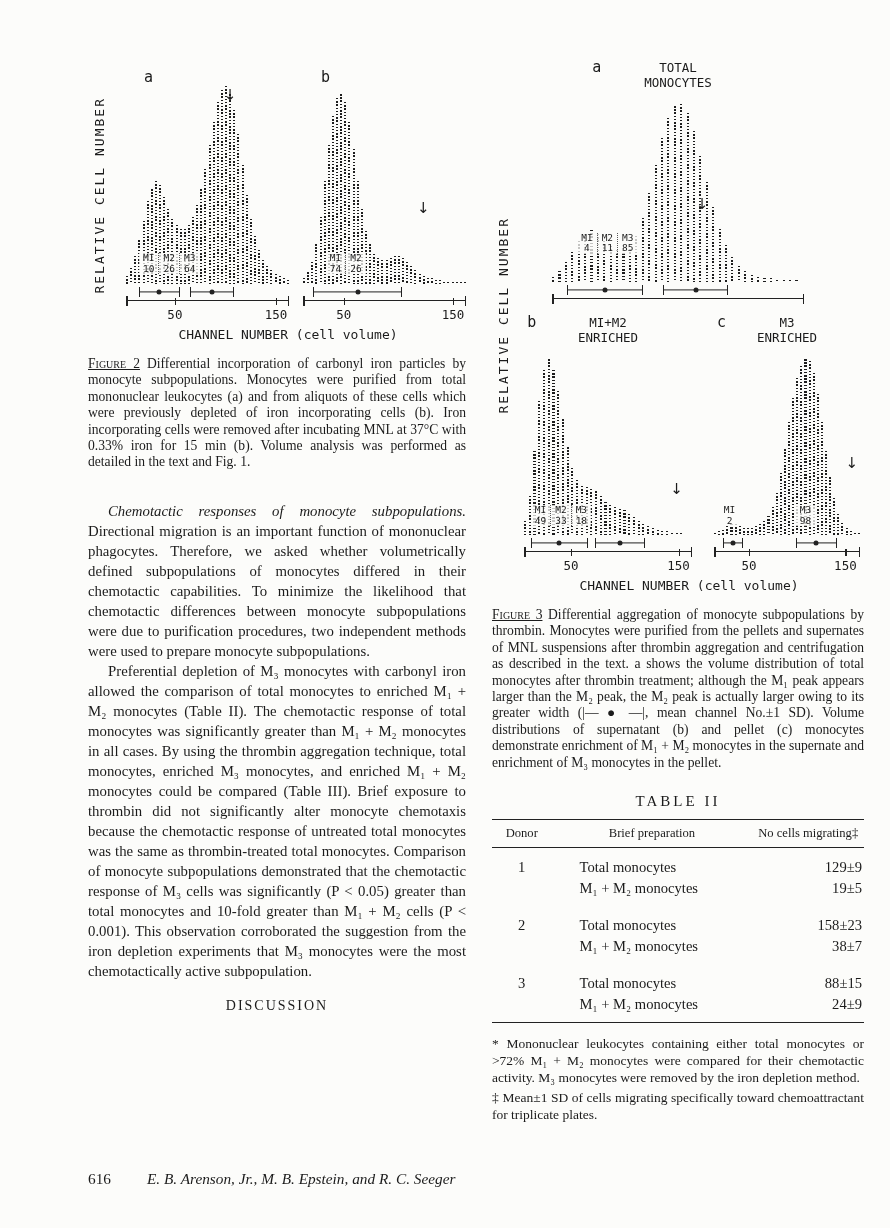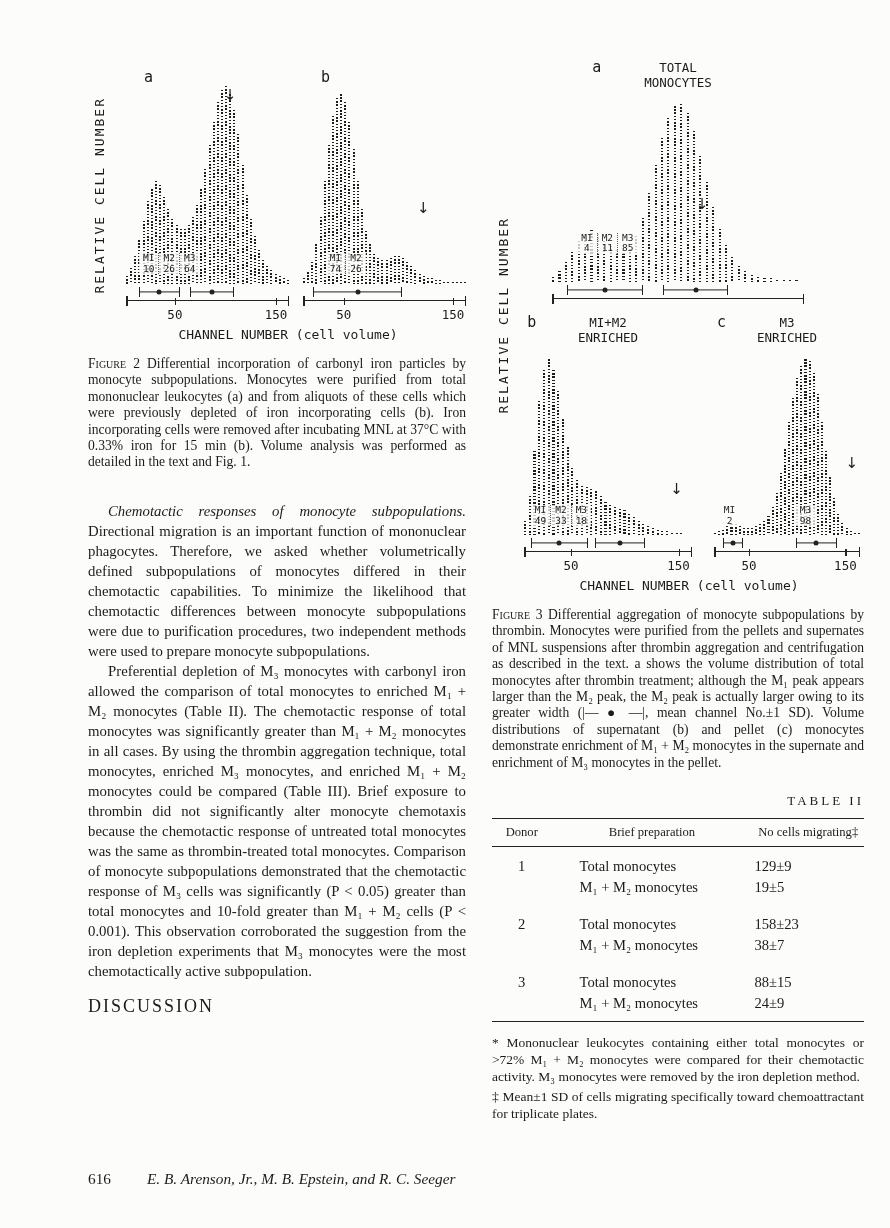--- a/index.html
+++ b/index.html
@@ -58,37 +58,37 @@
 
   
   .fig3-panels { flex: 1; padding-left: 10px; }
   .fig3-rowA { width: 252px; margin-left: 28px; }
   .fig3-rowBC { display: flex; gap: 22px; margin-top: 8px; }
   .fig3-rowBC .fpanel.b { width: 168px; }
   .fig3-rowBC .fpanel.c { width: 146px; }
 
   
   .figcap { font-size: 13.6px; line-height: 16.4px; text-align: justify; margin-top: 14px; }
-  .caplabel { font-variant: small-caps; }
+  .caplabel { font-variant: small-caps; text-decoration: underline; }
   .body-text { margin-top: 30px; font-size: 14.8px; line-height: 20px; text-align: justify; }
   .body-text p { text-indent: 20px; }
   .lead { font-style: italic; }
-  .discussion { letter-spacing: 2px; font-size: 18px; margin: 15px 0 9px; text-indent: 0 !important; }
+  .discussion { text-align: center; letter-spacing: 2px; font-size: 14px; margin: 15px 0 9px; text-indent: 0 !important; }
 
   
   .tbl-block { margin-top: 22px; }
-  .tbl-title { text-align: right; letter-spacing: 3px; font-size: 13px; margin-bottom: 9px; }
+  .tbl-title { text-align: center; letter-spacing: 3px; font-size: 15px; margin-bottom: 9px; }
   .tbl-caption { font-style: italic; font-size: 14.4px; line-height: 18px; margin-bottom: 9px; text-align: justify; }
   table { width: 100%; border-collapse: collapse; border-top: 1.6px solid #222; border-bottom: 1.6px solid #222; }
   thead th { font-size: 12.6px; font-weight: normal; border-bottom: 1.1px solid #222;
              padding: 6px 2px; text-align: center; }
   tbody td { font-size: 14.6px; padding: 2px 2px; }
   td.donor { text-align: center; width: 16%; }
   td.prep  { padding-left: 28px; width: 54%; }
-  td.val   { text-align: left; width: 30%; }
+  td.val   { text-align: right; width: 30%; }
   tr.gstart td { padding-top: 11px; }
   tr.gend td { padding-bottom: 9px; }
   .fnotes { margin-top: 12px; font-size: 13.5px; line-height: 17px; text-align: justify; }
   .fnotes p { margin-bottom: 3px; }
 
   .footer { position: absolute; left: 88px; top: 1170px; font-size: 15.3px; }
   .footer .pn { margin-right: 36px; }
   .footer .authors { font-style: italic; }
 </style>
 </head>

